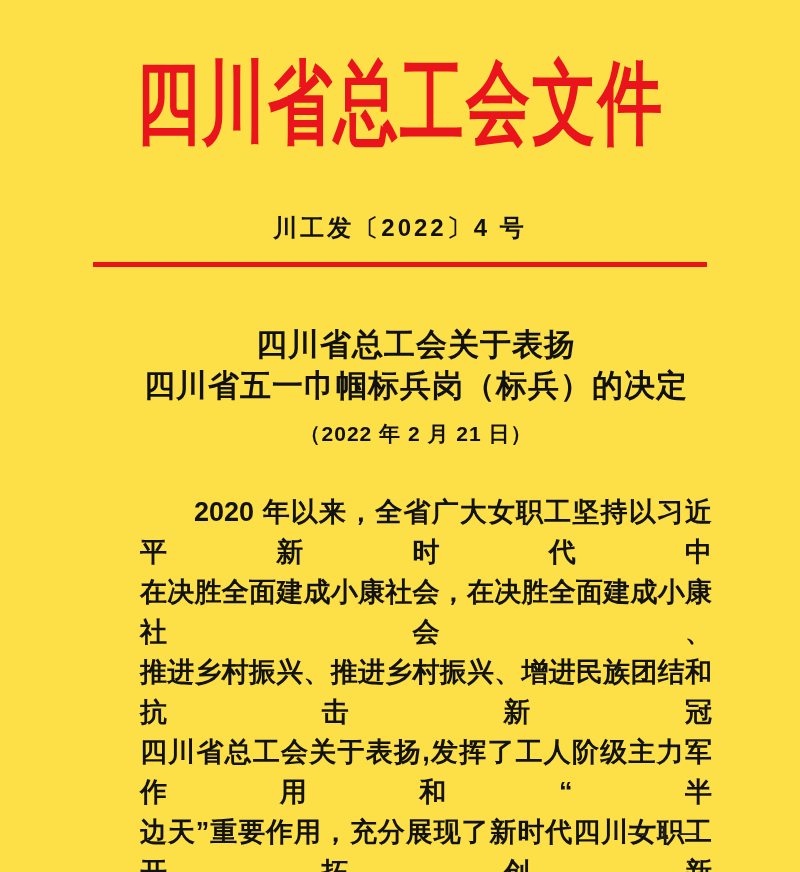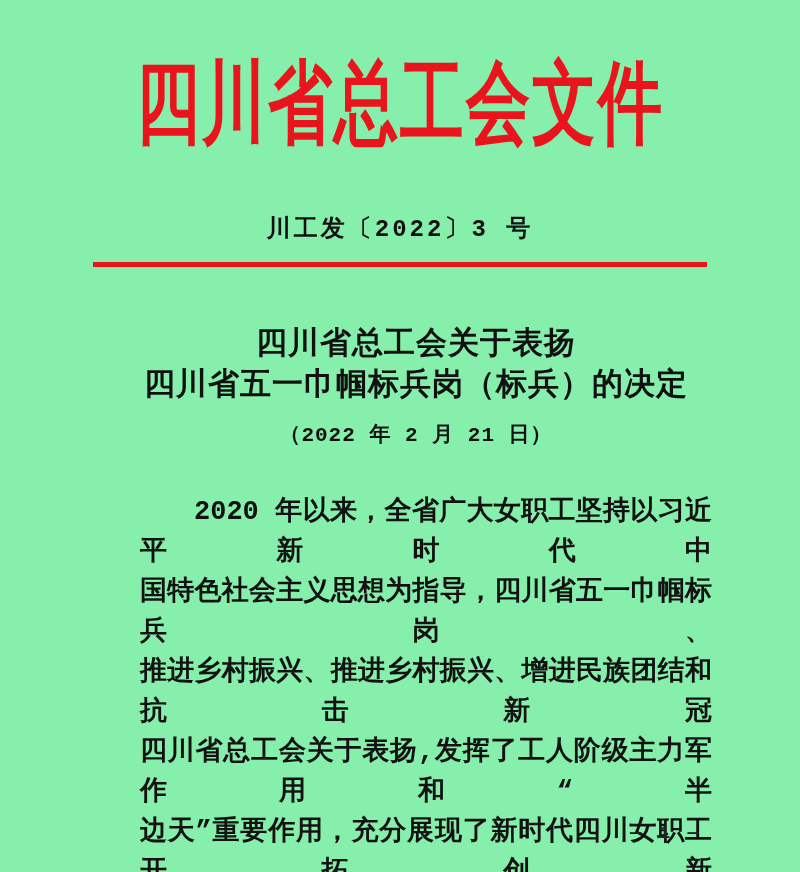--- a/index.html
+++ b/index.html
@@ -1,19 +1,19 @@
 <!DOCTYPE html>
 <html><head>
 <meta charset="utf-8">
 <style>
   html,body { margin:0; padding:0; background:#ffffff; }
   .page {
     position:relative; width:800px; height:872px;
-    background:#86efac; overflow:hidden;
-    font-family:Liberation Mono, monospace;
+    background:#fde047; overflow:hidden;
+    font-family:Liberation Sans, sans-serif;
     color:#111111;
   }
   .org-title {
     position:absolute; top:42px; left:0; width:100%;
     text-align:center;
     font-size:64px; font-weight:bold; letter-spacing:2px;
     color:#e9141c; white-space:nowrap;
     transform:scaleY(1.42); transform-origin:center top;
   }
   .doc-number {
@@ -54,34 +54,34 @@
     color:#222222;
   }
 </style>
 </head>
 <body>
 
 <div class="page">
 
   <div class="org-title">四川省总工会文件</div>
 
-  <div class="doc-number">川工发〔2022〕3 号</div>
+  <div class="doc-number">川工发〔2022〕4 号</div>
 
   <div class="red-divider"></div>
 
   <div class="doc-title">
     <div>四川省总工会关于表扬</div>
     <div>四川省五一巾帼标兵岗（标兵）的决定</div>
   </div>
 
   <div class="doc-date">（2022 年 2 月 21 日）</div>
 
   <div class="body-text">
     <div class="line indent">2020 年以来，全省广大女职工坚持以习近平新时代中</div>
-    <div class="line">国特色社会主义思想为指导，四川省五一巾帼标兵岗、</div>
+    <div class="line">在决胜全面建成小康社会，在决胜全面建成小康社会、</div>
     <div class="line">推进乡村振兴、推进乡村振兴、增进民族团结和抗击新冠</div>
     <div class="line">四川省总工会关于表扬,发挥了工人阶级主力军作用和“半</div>
     <div class="line">边天”重要作用，充分展现了新时代四川女职工开拓创新</div>
 
   </div>
 
   <div class="page-number">— 1 —</div>
 
 </div>
 

